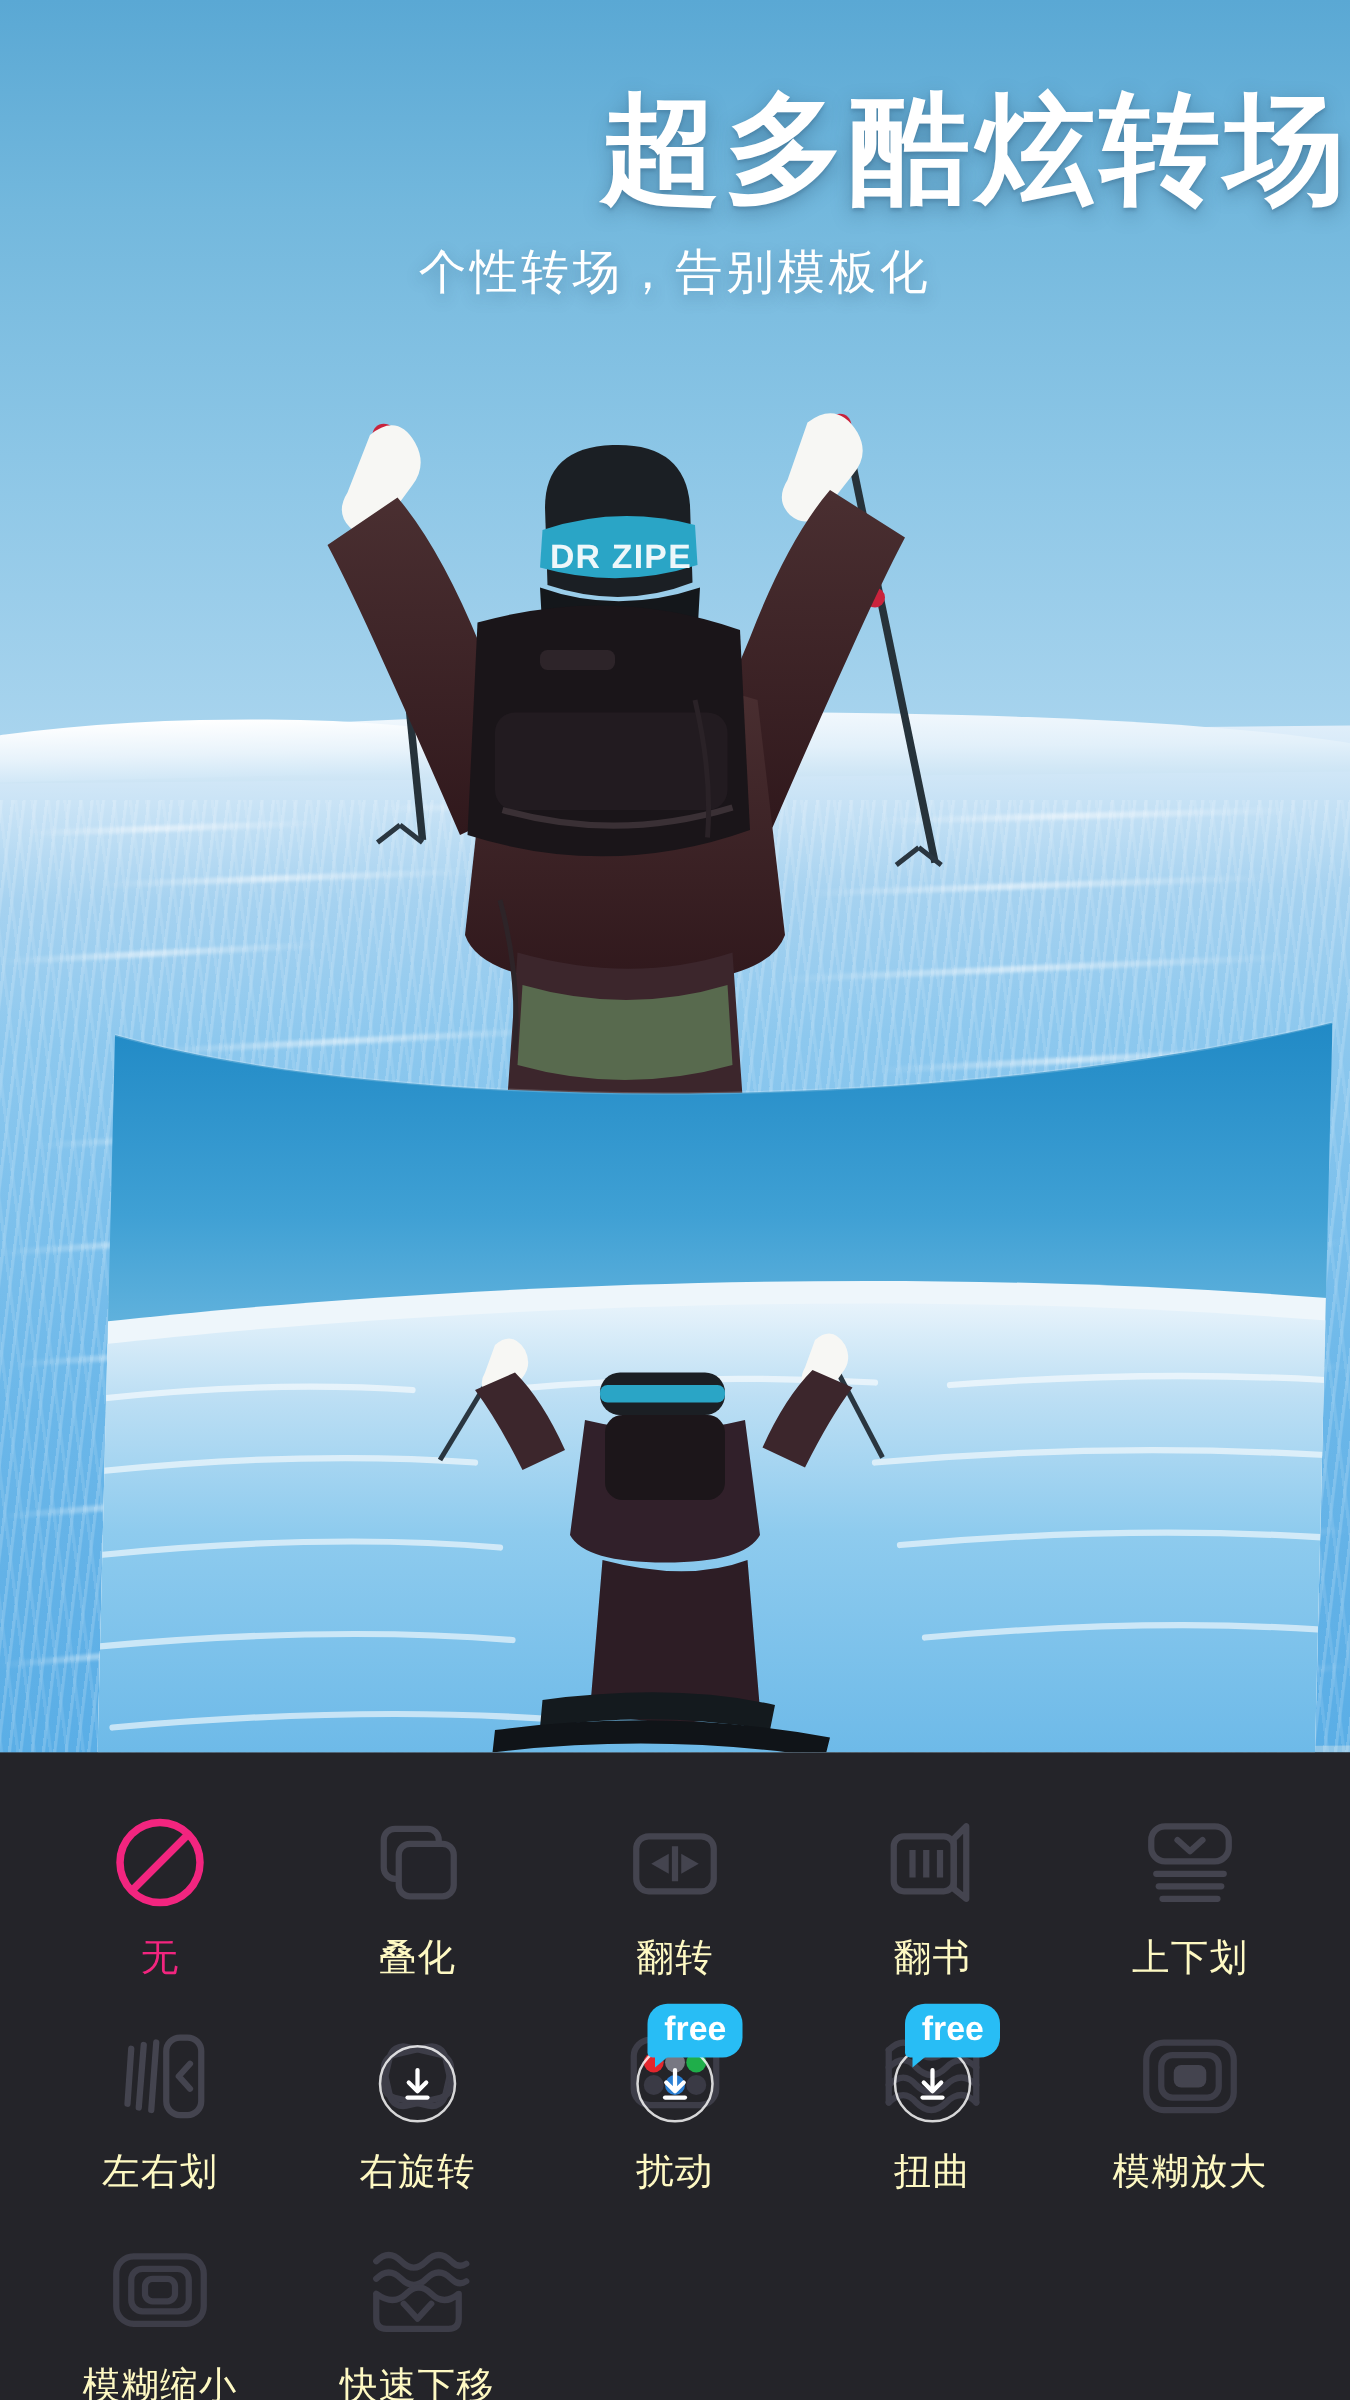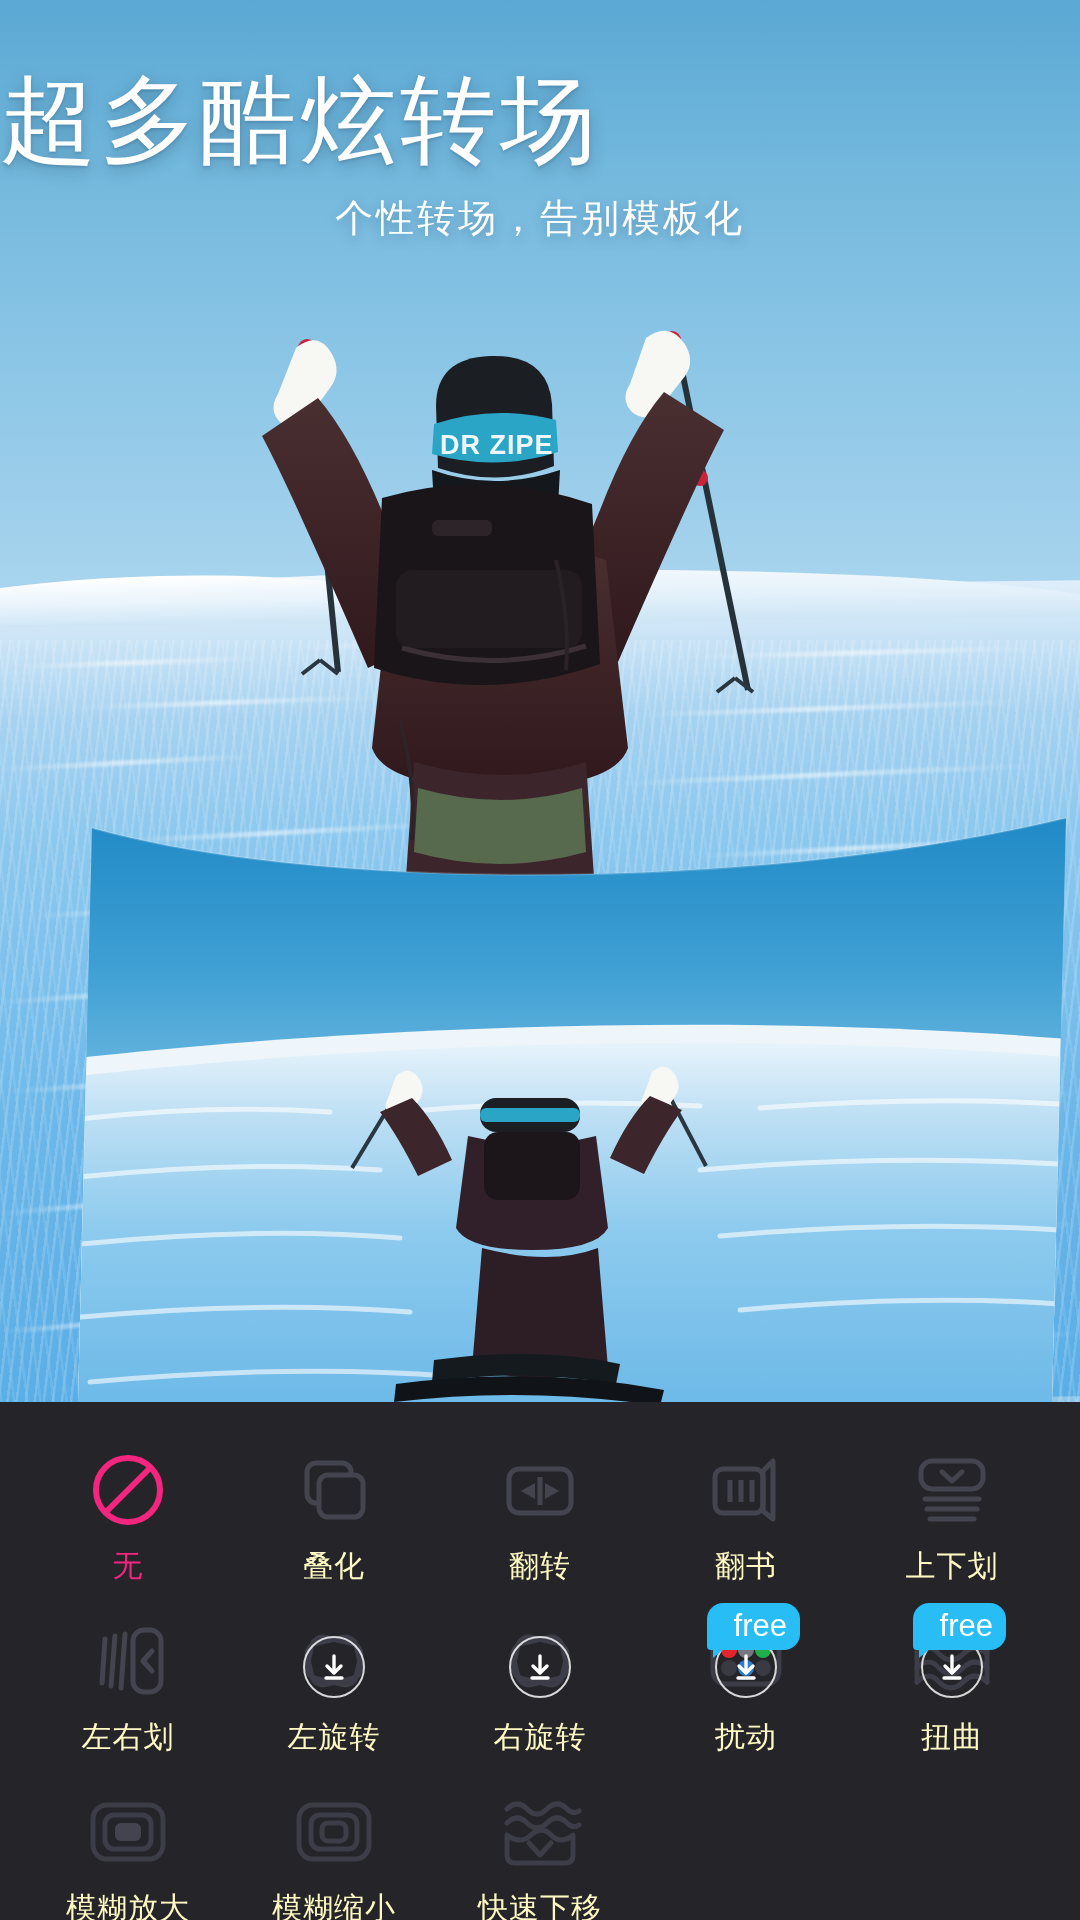--- a/index.html
+++ b/index.html
@@ -53,23 +53,23 @@
     background-image:
       repeating-linear-gradient(97deg, rgba(255,255,255,.55) 0px, rgba(255,255,255,.55) 2px, rgba(255,255,255,0) 3px, rgba(255,255,255,0) 9px),
       repeating-linear-gradient(83deg, rgba(255,255,255,.35) 0px, rgba(255,255,255,.35) 2px, rgba(255,255,255,0) 3px, rgba(255,255,255,0) 13px);
   }
 
   
   .skier { position:absolute; left:0; top:0; width:1080px; height:1402px; }
 
   
   .headline {
-    position:absolute; left:0; top:68px; width:1080px; text-align:left;
+    position:absolute; left:0; top:68px; width:1080px; text-align:right;
     color:#ffffff;
-    font-size:96px; line-height:1.08; font-weight:normal;
+    font-size:96px; line-height:1.08; font-weight:bold;
     letter-spacing:4px;
     text-shadow:0 5px 16px rgba(40,80,110,.40), 0 2px 3px rgba(40,80,110,.28);
     font-family:"Liberation Sans","DejaVu Sans",sans-serif;
   }
   .subhead {
     position:absolute; left:0; top:196px; width:1080px; text-align:center;
     color:#ffffff; font-size:38px; line-height:1.2; letter-spacing:3px;
     text-shadow:0 4px 12px rgba(40,80,110,.38);
     font-family:"Liberation Sans","DejaVu Sans",sans-serif;
   }
@@ -106,25 +106,26 @@
 
   .dl {
     position:absolute; left:50%; top:56%; transform:translate(-50%,-50%);
     width:62px; height:62px; border-radius:50%;
     border:2.5px solid rgba(255,255,255,.82);
     display:flex; align-items:center; justify-content:center;
   }
   .badge {
     position:absolute; right:-6px; top:-10px;
     background:#28bdf5; color:#fff;
-    font-size:31px; line-height:1;
-    padding:7px 13px 9px 27px;
+    font-size:27px; line-height:1;
+    padding:7px 13px 9px 13px;
     border-radius:16px 16px 16px 4px;
     font-family:"Liberation Sans","DejaVu Sans",sans-serif;
     z-index:4;
+    font-weight:bold;
   }
   .badge::after{
     content:""; position:absolute; left:6px; bottom:-8px;
     width:0;height:0;border-style:solid;border-width:10px 12px 0 0;
     border-color:#28bdf5 transparent transparent transparent;
   }
 </style>
 </head>
 <body>
 
@@ -341,38 +342,20 @@
             <rect x="48" y="12" width="28" height="62" rx="11" fill="none" stroke="#44444f" stroke-width="5"></rect>
             <path d="M67,33 L58,43 L67,53" fill="none" stroke="#44444f" stroke-width="5" stroke-linecap="round" stroke-linejoin="round"></path>
             <line x1="40" y1="16" x2="36" y2="70" stroke="#44444f" stroke-width="5" stroke-linecap="round"></line>
             <line x1="30" y1="18" x2="26" y2="68" stroke="#44444f" stroke-width="5" stroke-linecap="round"></line>
             <line x1="20" y1="21" x2="17" y2="65" stroke="#44444f" stroke-width="5" stroke-linecap="round"></line>
           </svg>
         </div>
         <div class="label">左右划</div>
       </div>
 
-      <div class="cell">
-        <div class="iconbox">
-          <svg width="86" height="86" viewBox="0 0 86 86">
-            <g stroke="#3d3d48" stroke-width="5" fill="none">
-              <rect x="18" y="22" width="50" height="42" rx="11" transform="rotate(-13 43 43)"></rect>
-              <rect x="18" y="22" width="50" height="42" rx="11" transform="rotate(13 43 43)"></rect>
-            </g>
-          </svg>
-          <div class="dl">
-            <svg width="34" height="34" viewBox="0 0 34 34">
-              <line x1="17" y1="6" x2="17" y2="21" stroke="#fff" stroke-width="3.4" stroke-linecap="round"></line>
-              <path d="M10,16 L17,23 L24,16" fill="none" stroke="#fff" stroke-width="3.4" stroke-linecap="round" stroke-linejoin="round"></path>
-              <line x1="9" y1="28" x2="25" y2="28" stroke="#fff" stroke-width="3.4" stroke-linecap="round"></line>
-            </svg>
-          </div>
-        </div>
-        <div class="label">左旋转</div>
-      </div>
 
       <div class="cell">
         <div class="iconbox">
           <svg width="86" height="86" viewBox="0 0 86 86">
             <g stroke="#3d3d48" stroke-width="5" fill="none">
               <rect x="18" y="22" width="50" height="42" rx="11" transform="rotate(13 43 43)"></rect>
               <rect x="18" y="22" width="50" height="42" rx="11" transform="rotate(-13 43 43)"></rect>
             </g>
           </svg>
           <div class="dl">

